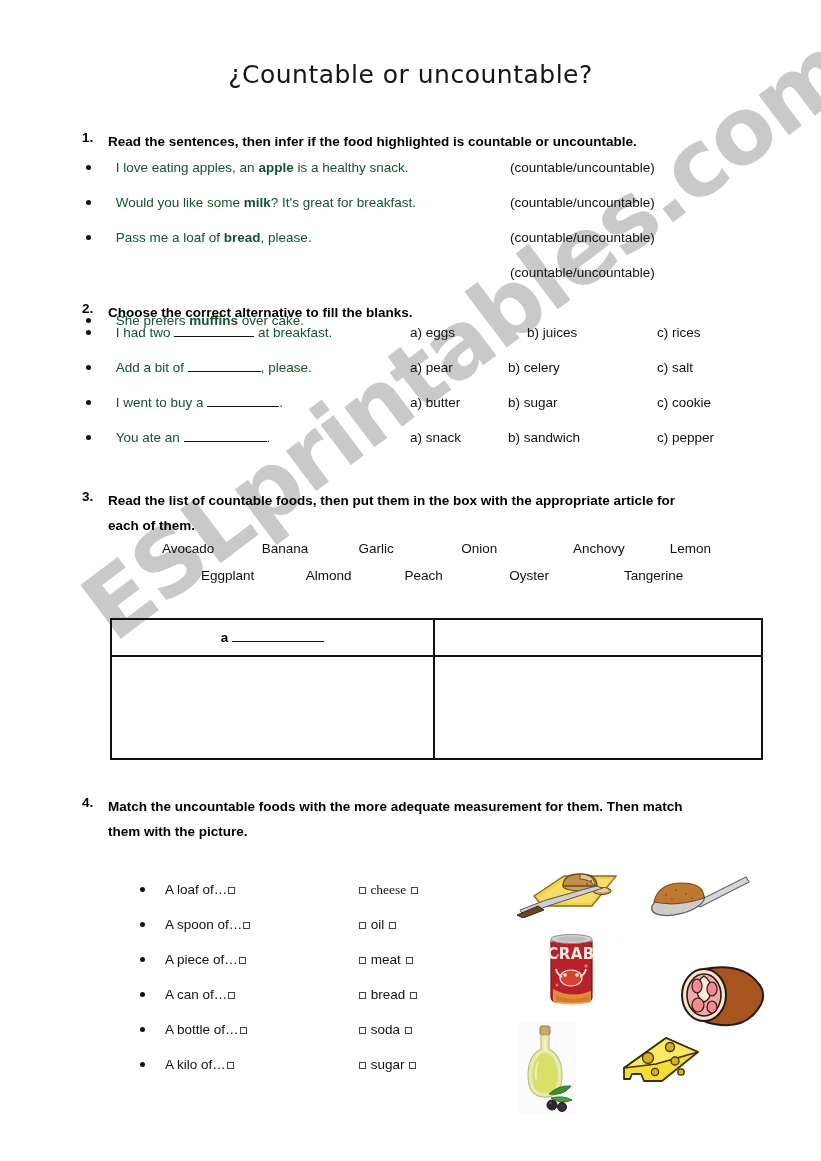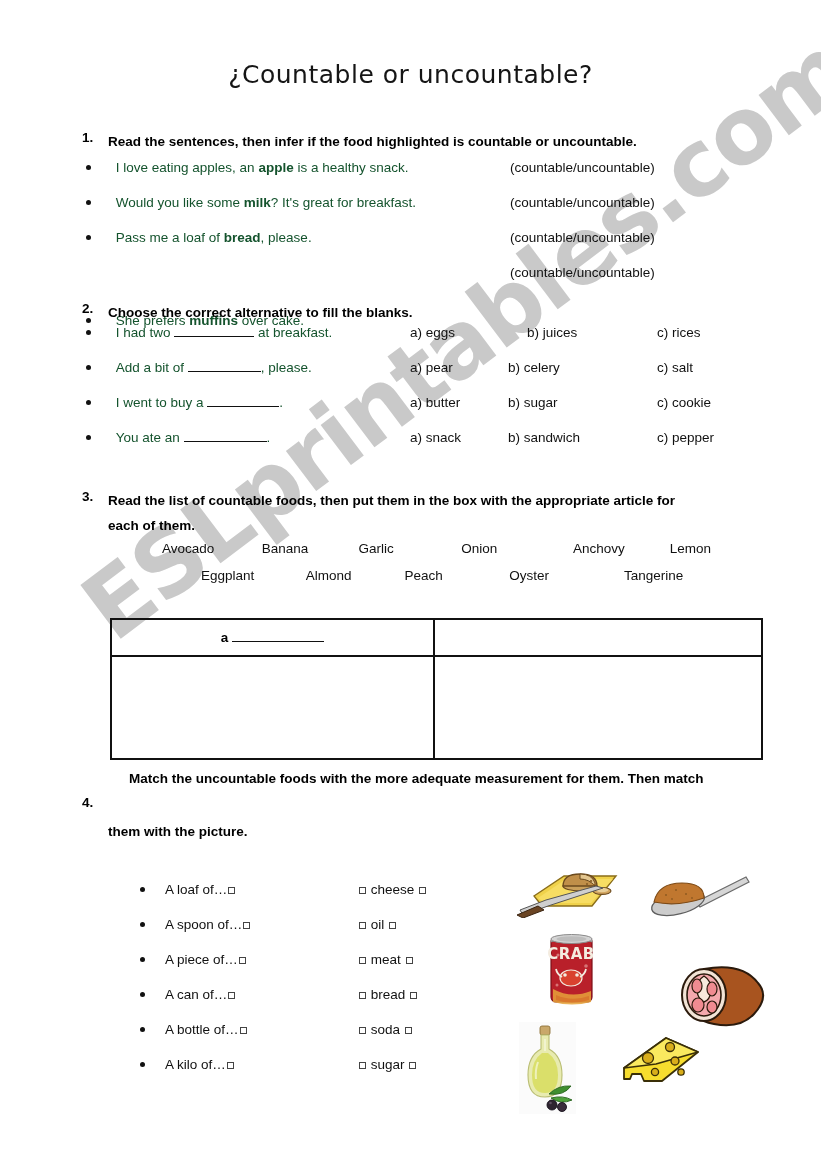--- a/index.html
+++ b/index.html
@@ -274,21 +274,21 @@
           <span class="art-hdr"><span>a</span><span class="blank"></span></span>
         </div>
       </div>
       <div class="body-row">
         <div class="cell-l"></div>
         <div class="cell-r"></div>
       </div>
     </div>
 
     <div class="ex-num" style="left:82px; top:795px;">4.</div>
-    <div class="ex-head" style="left:108px; top:767px; width:668px;margin-left:21px;">Match the uncountable foods with the more adequate measurement for them. Then match</div>
+    <div class="ex-head" style="left:108px; top:795px; width:668px;">Match the uncountable foods with the more adequate measurement for them. Then match</div>
     <div class="ex-head" style="left:108px; top:820px; width:668px;">them with the picture.</div>
 
     <div class="match-row match-left" style="left:140px; top:882px;">
       <span class="dot"></span><span>A loaf of…</span><span class="sq"></span>
     </div>
     <div class="match-row match-left" style="left:140px; top:917px;">
       <span class="dot"></span><span>A spoon of…</span><span class="sq"></span>
     </div>
     <div class="match-row match-left" style="left:140px; top:952px;">
       <span class="dot"></span><span>A piece of…</span><span class="sq"></span>
@@ -296,21 +296,21 @@
     <div class="match-row match-left" style="left:140px; top:987px;">
       <span class="dot"></span><span>A can of…</span><span class="sq"></span>
     </div>
     <div class="match-row match-left" style="left:140px; top:1022px;">
       <span class="dot"></span><span>A bottle of…</span><span class="sq"></span>
     </div>
     <div class="match-row match-left" style="left:140px; top:1057px;">
       <span class="dot"></span><span>A kilo of…</span><span class="sq"></span>
     </div>
 
-    <div class="match-row" style="left:358px; top:882px;">
+    <div class="match-row" style="left:358px; top:882px;font-family:Liberation Serif, serif;">
       <span class="sq"></span> <span>cheese</span> <span class="sq"></span>
     </div>
     <div class="match-row" style="left:358px; top:917px;">
       <span class="sq"></span> <span>oil</span> <span class="sq"></span>
     </div>
     <div class="match-row" style="left:358px; top:952px;">
       <span class="sq"></span> <span>meat</span> <span class="sq"></span>
     </div>
     <div class="match-row" style="left:358px; top:987px;">
       <span class="sq"></span> <span>bread</span> <span class="sq"></span>

